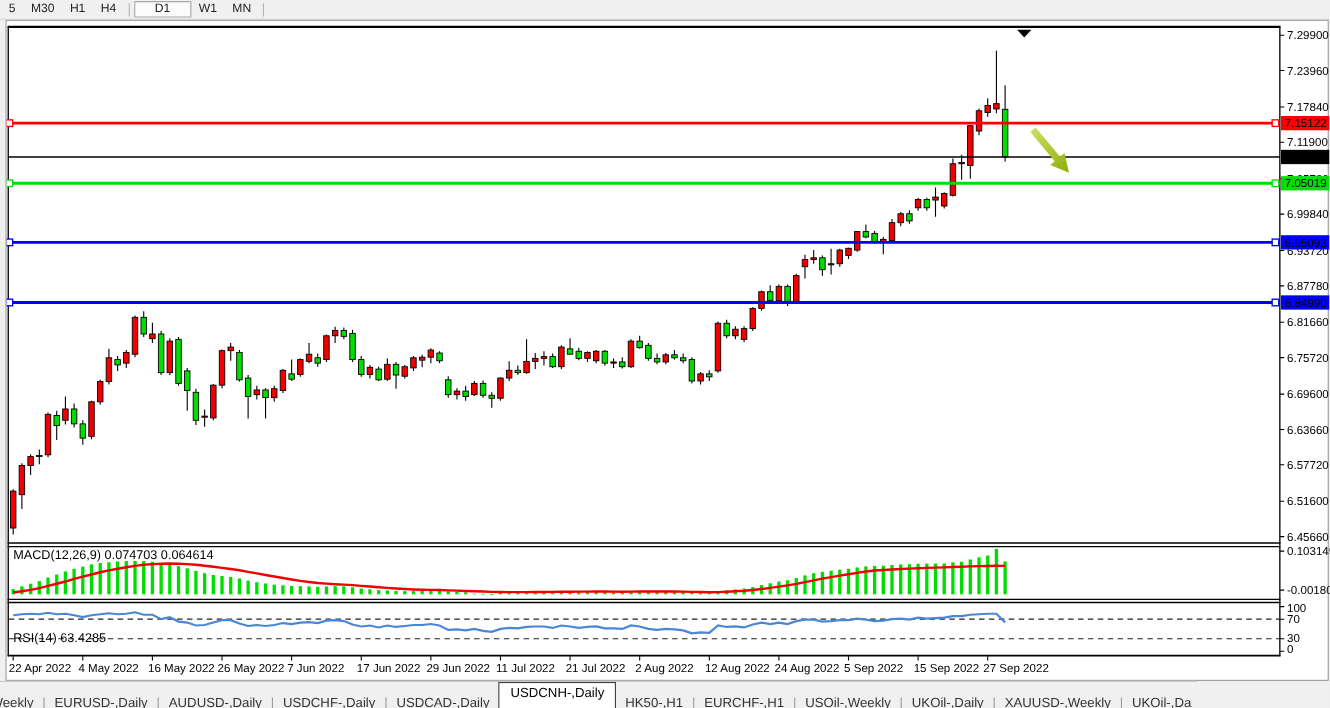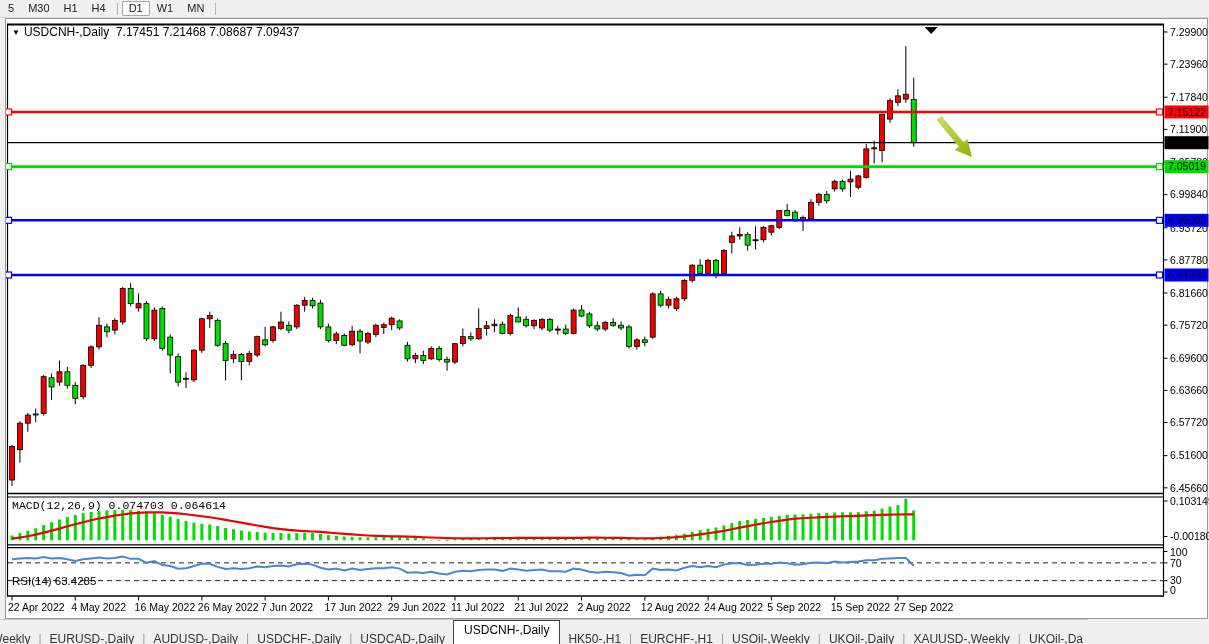--- a/index.html
+++ b/index.html
@@ -2,31 +2,31 @@
 <html><head>
 <meta charset="utf-8">
 <style>
   html,body{margin:0;padding:0;background:#e8e8e8;}
   .screen{position:relative;width:1209px;height:644px;background:#f0f0f0;overflow:hidden;
           font-family:"Liberation Sans",sans-serif;-webkit-font-smoothing:none;}
   
   .toolbar{position:absolute;top:0;left:0;width:1209px;height:18px;background:#f0f0f0;
            border-bottom:1px solid #d9d9d9;display:flex;align-items:center;padding-left:1px;box-sizing:border-box;}
   .tfbtn{font-size:11px;color:#222;padding:1px 7px 2px;cursor:default;}
-  .tfbtn.active{background:#fbfbfb;border:1px solid #a8a8a8;border-radius:1px;padding:0px 6px 1px;}
+  .tfbtn.active{background:#fbfbfb;border:1px solid #a8a8a8;border-radius:1px;padding:0px 18px 1px;}
   .vsep{width:1px;height:12px;background:#b5b5b5;margin:0 4px;}
   
   .chart-window{position:absolute;top:18px;left:5px;width:1203px;height:601px;background:#ffffff;
                 border:1px solid #9a9a9a;box-sizing:border-box;}
   .chart-window svg{position:absolute;top:0;left:0;}
   svg text{font-family:"Liberation Sans",sans-serif;fill:#000;}
   .ovl{position:absolute;font-size:11.5px;color:#000;white-space:pre;z-index:3;}
   #title-label{top:6px;left:6px;font-size:12px;}
   #title-label .ddicon{font-size:8px;vertical-align:1px;margin-right:4px;}
-  #macd-label{top:480px;left:6px;font-family:Liberation Mono, monospace;}
+  #macd-label{top:480px;left:6px;}
   #rsi-label{top:556px;left:6px;}
   
   .tabbar{position:absolute;bottom:0;left:0;width:1088px;height:25px;background:#f0f0f0;
           border-top:1px solid #c8c8c8;display:flex;align-items:flex-end;box-sizing:border-box;padding-left:14px;flex-direction:column;}
   .tab{font-size:12px;color:#333;padding:3px 5px;white-space:nowrap;cursor:default;}
   .tab.active{background:#ffffff;border:1px solid #404040;color:#000;padding:2px 10px 19px;margin:0 3px;}
   .tsep{color:#9a9a9a;font-size:12px;padding:0 3px;}
   .scrolls{margin-left:auto;display:flex;gap:14px;padding-right:8px;}
   .scrolls span{font-size:9px;color:#111;cursor:default;}
 </style>
@@ -750,21 +750,20 @@
           <line x1="1163.5" y1="551.5" x2="1167.5" y2="551.5" stroke="#000" stroke-width="1"></line>
           <text x="1170" y="556" font-size="10.5">100</text>
           <line x1="1163.5" y1="562.9" x2="1167.5" y2="562.9" stroke="#000" stroke-width="1"></line>
           <text x="1170" y="566.5" font-size="10.5">70</text>
           <line x1="1163.5" y1="580.7" x2="1167.5" y2="580.7" stroke="#000" stroke-width="1"></line>
           <text x="1170" y="584" font-size="10.5">30</text>
           <line x1="1163.5" y1="592" x2="1167.5" y2="592" stroke="#000" stroke-width="1"></line>
           <text x="1170" y="593.5" font-size="10.5">0</text>
         </g>
       </svg>
-    <div class="ovl" id="title-label"><span class="ddicon">▼</span><span>USDCNH-,Daily  7.17451 7.21468 7.08687 7.09437</span></div>
     <div class="ovl" id="macd-label">MACD(12,26,9) 0.074703 0.064614</div>
     <div class="ovl" id="rsi-label">RSI(14) 63.4285</div>
   </div>
 
   <div class="tabbar">
     <div id="tabs" style="display:flex;align-items:center;">
         <span class="tab">USDX,Weekly</span>
         <span class="tsep">|</span>
         <span class="tab">EURUSD-,Daily</span>
         <span class="tsep">|</span>

